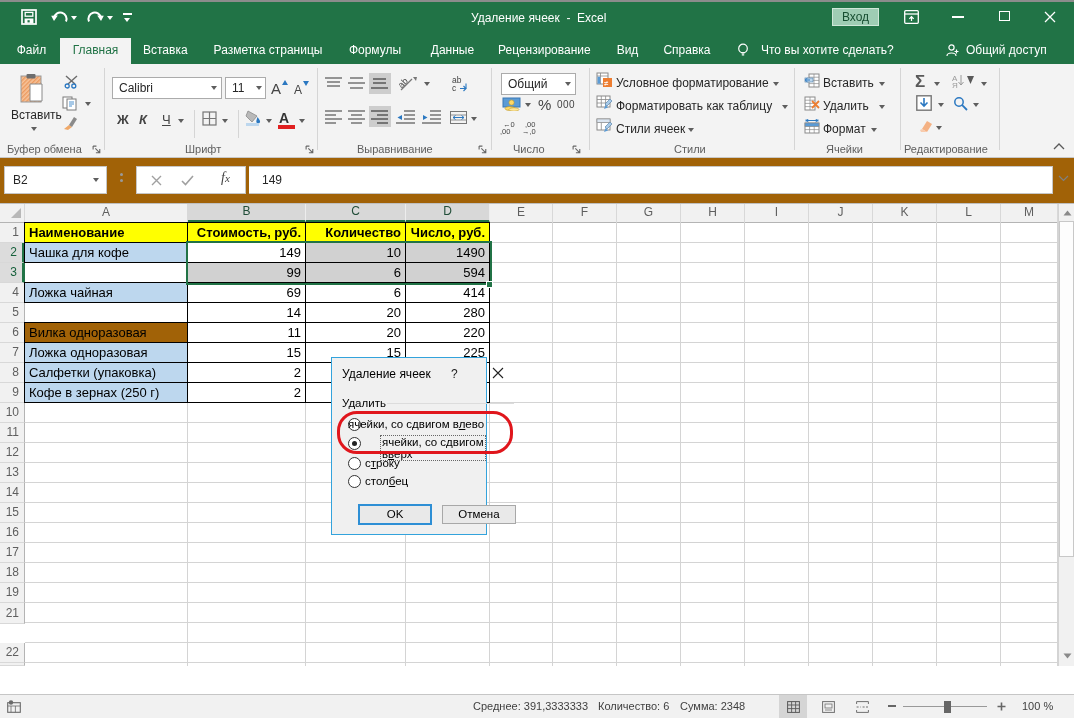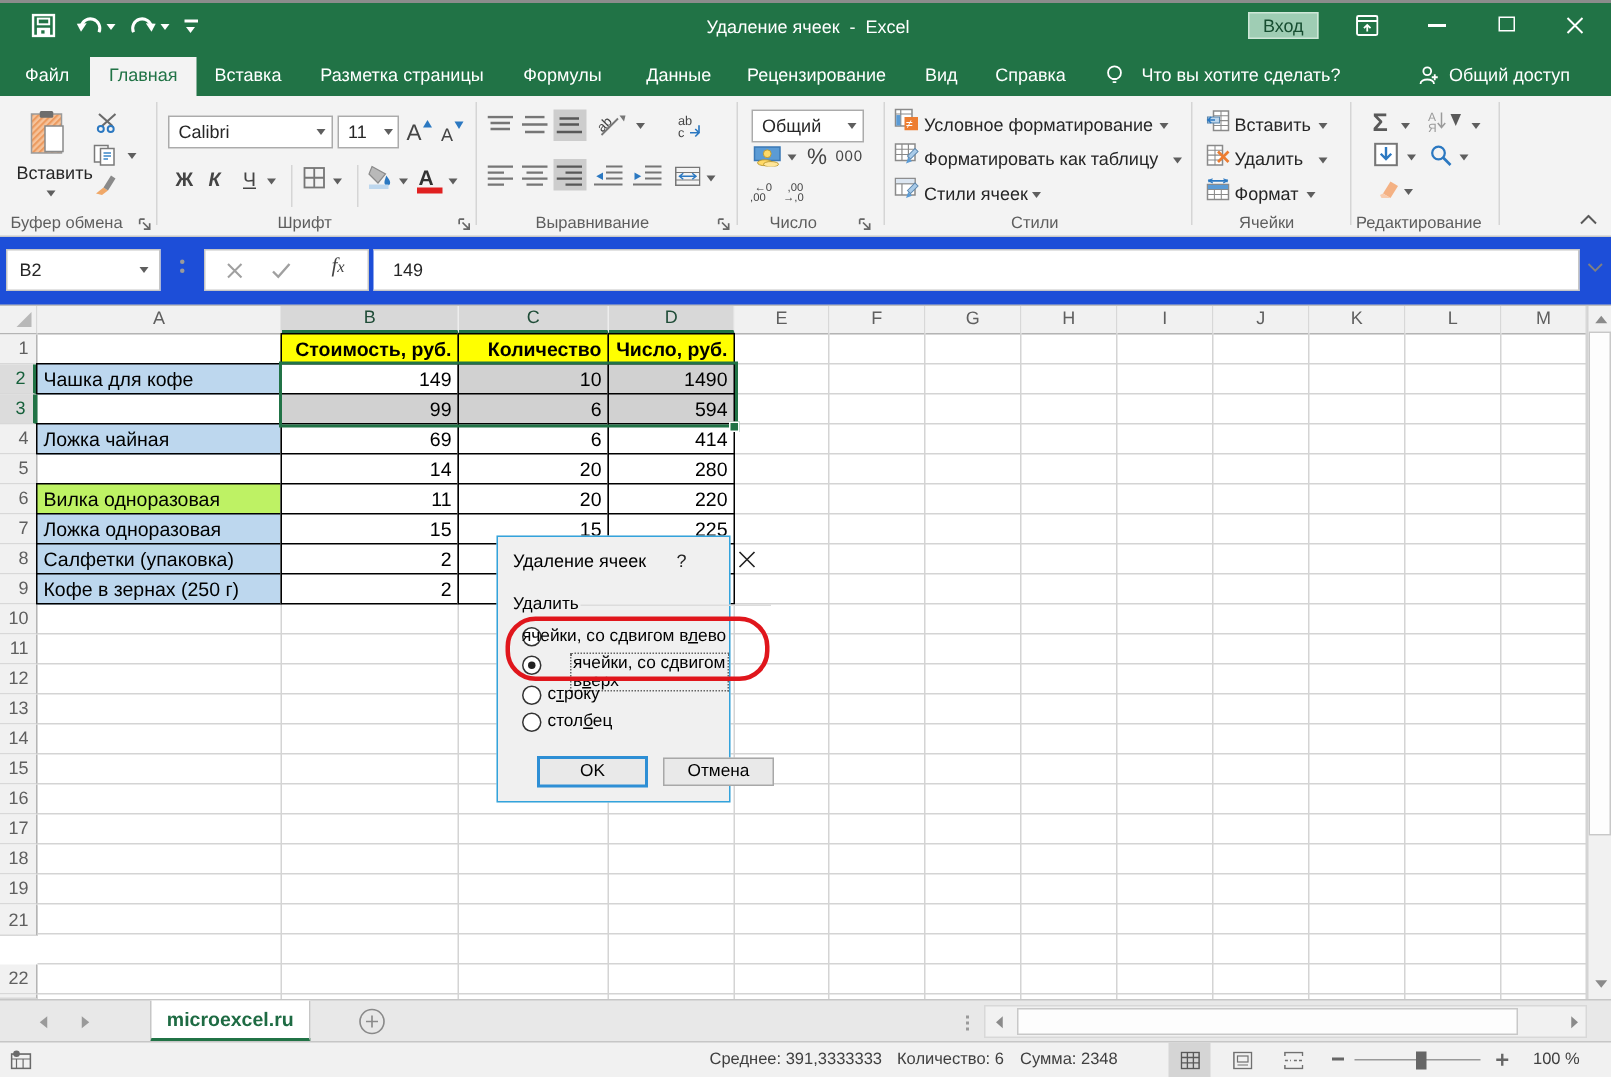--- a/index.html
+++ b/index.html
@@ -15,21 +15,21 @@
 #activetab{left:60px;top:2px;width:71px;height:26px;background:#f3f3f3;color:#217346;text-align:center;line-height:25px;font-size:12px}
 
 #ribbon{left:0;top:64px;width:1074px;height:94px;background:#f3f3f3;border-bottom:1px solid #c8c8c8}
 .glabel{position:absolute;font-size:11px;color:#5e5e5e;top:79px;white-space:nowrap}
 .gdiv{position:absolute;top:4px;height:82px;width:1px;background:#d5d5d5}
 .launcher{position:absolute;top:81px;width:10px;height:10px}
 .rtext{position:absolute;font-size:12px;color:#262626;white-space:nowrap}
 .combo{position:absolute;background:#fff;border:1px solid #ababab;font-size:12px;color:#262626}
 .dar{position:absolute;width:0;height:0;border-left:3px solid transparent;border-right:3px solid transparent;border-top:4px solid #5e5e5e}
 
-#fbar{left:0;top:158px;width:1074px;height:46px;background:#1d4ed8;border-bottom:1px solid #bfbfbf}
+#fbar{left:0;top:158px;width:1074px;height:46px;background:#a16207;border-bottom:1px solid #bfbfbf}
 #namebox{left:4px;top:8px;width:103px;height:28px;background:#fff;border:1px solid #c6c6c6;font-size:12px;color:#262626;line-height:26px;padding-left:8px}
 #fxbox{left:136px;top:8px;width:110px;height:28px;background:#fff;border:1px solid #c6c6c6}
 #ffield{left:249px;top:8px;width:804px;height:28px;background:#fff;border:1px solid #c6c6c6;border-left:none;font-size:12px;line-height:26px;padding-left:13px;color:#262626}
 
 #grid{left:0;top:204px;width:1058px;height:462px;background:#fff}
 .colhdr{position:absolute;top:0;height:18px;background:#f1f1f1;border-right:1px solid #d8d8d8;border-bottom:1px solid #b4b4b4;font-size:12px;color:#5f5f5f;text-align:center;line-height:17px}
 .colhdr.sel{background:#d8d8d8;border-bottom:3px solid #217346;border-right:1px solid #ededed;color:#204d38;line-height:14px}
 .rowhdr{position:absolute;left:0;width:25px;background:#f1f1f1;border-right:1px solid #b4b4b4;border-bottom:1px solid #d8d8d8;font-size:12px;color:#5f5f5f;text-align:right;padding-right:5px;line-height:19px}
 .rowhdr.sel{background:#dcdcdc;border-right:3px solid #217346;color:#17613c}
 .gl{position:absolute;background:#d4d4d4}
@@ -432,38 +432,39 @@
       <div class="gl" style="left:25px;top:278px;width:1033px;height:1px"></div>
       <div class="gl" style="left:25px;top:298px;width:1033px;height:1px"></div>
       <div class="gl" style="left:25px;top:318px;width:1033px;height:1px"></div>
       <div class="gl" style="left:25px;top:338px;width:1033px;height:1px"></div>
       <div class="gl" style="left:25px;top:358px;width:1033px;height:1px"></div>
       <div class="gl" style="left:25px;top:378px;width:1033px;height:1px"></div>
       <div class="gl" style="left:25px;top:398px;width:1033px;height:1px"></div>
       <div class="gl" style="left:25px;top:418px;width:1033px;height:1px"></div>
       <div class="gl" style="left:25px;top:438px;width:1033px;height:1px"></div>
       <div class="gl" style="left:25px;top:458px;width:1033px;height:1px"></div>
+      <div class="cell txt" style="font-weight:bold;background:#ffff00;border:1px solid #000;left:24px;top:18px;width:164px;height:21px;line-height:20px">Наименование</div>
       <div class="cell num" style="font-weight:bold;background:#ffff00;border:1px solid #000;left:187px;top:18px;width:119px;height:21px;line-height:20px">Стоимость, руб.</div>
       <div class="cell num" style="font-weight:bold;background:#ffff00;border:1px solid #000;left:305px;top:18px;width:101px;height:21px;line-height:20px">Количество</div>
       <div class="cell num" style="font-weight:bold;background:#ffff00;border:1px solid #000;left:405px;top:18px;width:85px;height:21px;line-height:20px">Число, руб.</div>
       <div class="cell txt" style="font-weight:normal;background:#bdd7ee;border:1px solid #000;left:24px;top:38px;width:164px;height:21px;line-height:20px">Чашка для кофе</div>
       <div class="cell num" style="font-weight:normal;background:#fff;border:1px solid #000;left:187px;top:38px;width:119px;height:21px;line-height:20px">149</div>
       <div class="cell num" style="font-weight:normal;background:#d1d1d1;border:1px solid #000;left:305px;top:38px;width:101px;height:21px;line-height:20px">10</div>
       <div class="cell num" style="font-weight:normal;background:#d1d1d1;border:1px solid #000;left:405px;top:38px;width:85px;height:21px;line-height:20px">1490</div>
       <div class="cell num" style="font-weight:normal;background:#d1d1d1;border:1px solid #000;left:187px;top:58px;width:119px;height:21px;line-height:20px">99</div>
       <div class="cell num" style="font-weight:normal;background:#d1d1d1;border:1px solid #000;left:305px;top:58px;width:101px;height:21px;line-height:20px">6</div>
       <div class="cell num" style="font-weight:normal;background:#d1d1d1;border:1px solid #000;left:405px;top:58px;width:85px;height:21px;line-height:20px">594</div>
       <div class="cell txt" style="font-weight:normal;background:#bdd7ee;border:1px solid #000;left:24px;top:78px;width:164px;height:21px;line-height:20px">Ложка чайная</div>
       <div class="cell num" style="font-weight:normal;background:#fff;border:1px solid #000;left:187px;top:78px;width:119px;height:21px;line-height:20px">69</div>
       <div class="cell num" style="font-weight:normal;background:#fff;border:1px solid #000;left:305px;top:78px;width:101px;height:21px;line-height:20px">6</div>
       <div class="cell num" style="font-weight:normal;background:#fff;border:1px solid #000;left:405px;top:78px;width:85px;height:21px;line-height:20px">414</div>
       <div class="cell num" style="font-weight:normal;background:#fff;border:1px solid #000;left:187px;top:98px;width:119px;height:21px;line-height:20px">14</div>
       <div class="cell num" style="font-weight:normal;background:#fff;border:1px solid #000;left:305px;top:98px;width:101px;height:21px;line-height:20px">20</div>
       <div class="cell num" style="font-weight:normal;background:#fff;border:1px solid #000;left:405px;top:98px;width:85px;height:21px;line-height:20px">280</div>
-      <div class="cell txt" style="font-weight:normal;background:#bef264;border:1px solid #000;left:24px;top:118px;width:164px;height:21px;line-height:20px">Вилка одноразовая</div>
+      <div class="cell txt" style="font-weight:normal;background:#a16207;border:1px solid #000;left:24px;top:118px;width:164px;height:21px;line-height:20px">Вилка одноразовая</div>
       <div class="cell num" style="font-weight:normal;background:#fff;border:1px solid #000;left:187px;top:118px;width:119px;height:21px;line-height:20px">11</div>
       <div class="cell num" style="font-weight:normal;background:#fff;border:1px solid #000;left:305px;top:118px;width:101px;height:21px;line-height:20px">20</div>
       <div class="cell num" style="font-weight:normal;background:#fff;border:1px solid #000;left:405px;top:118px;width:85px;height:21px;line-height:20px">220</div>
       <div class="cell txt" style="font-weight:normal;background:#bdd7ee;border:1px solid #000;left:24px;top:138px;width:164px;height:21px;line-height:20px">Ложка одноразовая</div>
       <div class="cell num" style="font-weight:normal;background:#fff;border:1px solid #000;left:187px;top:138px;width:119px;height:21px;line-height:20px">15</div>
       <div class="cell num" style="font-weight:normal;background:#fff;border:1px solid #000;left:305px;top:138px;width:101px;height:21px;line-height:20px">15</div>
       <div class="cell num" style="font-weight:normal;background:#fff;border:1px solid #000;left:405px;top:138px;width:85px;height:21px;line-height:20px">225</div>
       <div class="cell txt" style="font-weight:normal;background:#bdd7ee;border:1px solid #000;left:24px;top:158px;width:164px;height:21px;line-height:20px">Салфетки (упаковка)</div>
       <div class="cell num" style="font-weight:normal;background:#fff;border:1px solid #000;left:187px;top:158px;width:119px;height:21px;line-height:20px">2</div>
       <div class="cell num" style="font-weight:normal;background:#fff;border:1px solid #000;left:305px;top:158px;width:101px;height:21px;line-height:20px"></div>
@@ -479,44 +480,20 @@
 <div class="a" id="vscroll">
  <svg class="a" style="left:4px;top:6px" width="9" height="6" viewBox="0 0 9 6">
         <path d="M0.5 5.5 L4.5 0.5 L8.5 5.5z" fill="#8a8a8a"></path>
       </svg>
  <div class="a" style="left:0px;top:17px;width:15px;height:336px;background:#fdfdfd;border:1px solid #c8c8c8"></div>
  <svg class="a" style="left:4px;top:449px" width="9" height="6" viewBox="0 0 9 6">
         <path d="M0.5 0.5 L4.5 5.5 L8.5 0.5z" fill="#8a8a8a"></path>
       </svg>
 </div>
 
-<div class="a" id="sheetbar">
- <svg class="a" style="left:25px;top:10px" width="8" height="9" viewBox="0 0 8 9">
-        <path d="M6.5 0.5 L1.5 4.5 L6.5 8.5z" fill="#9a9a9a"></path>
-      </svg>
- <svg class="a" style="left:53px;top:10px" width="8" height="9" viewBox="0 0 8 9">
-        <path d="M1.5 0.5 L6.5 4.5 L1.5 8.5z" fill="#9a9a9a"></path>
-      </svg>
- <div class="a" id="sheettab">microexcel.ru</div>
- <svg class="a" style="left:239px;top:5px" width="18" height="18" viewBox="0 0 18 18">
-        <circle cx="9" cy="9" r="8" fill="none" stroke="#8a8a8a" stroke-width="1.1"></circle>
-        <path d="M9 5 v8 M5 9 h8" stroke="#8a8a8a" stroke-width="1.1"></path>
-      </svg>
- <div class="a" style="left:644px;top:10px;width:2px;height:2px;background:#9a9a9a"></div>
- <div class="a" style="left:644px;top:14px;width:2px;height:2px;background:#9a9a9a"></div>
- <div class="a" style="left:644px;top:18px;width:2px;height:2px;background:#9a9a9a"></div>
- <div class="a" style="left:656px;top:3px;width:402px;height:22px;background:#f1f1f1;border:1px solid #d8d8d8"></div>
- <svg class="a" style="left:663px;top:10px" width="7" height="9" viewBox="0 0 7 9">
-        <path d="M5.5 0.5 L1 4.5 L5.5 8.5z" fill="#8a8a8a"></path>
-      </svg>
- <div class="a" style="left:678px;top:5px;width:334px;height:18px;background:#fdfdfd;border:1px solid #c8c8c8"></div>
- <svg class="a" style="left:1046px;top:10px" width="7" height="9" viewBox="0 0 7 9">
-        <path d="M1.5 0.5 L6 4.5 L1.5 8.5z" fill="#8a8a8a"></path>
-      </svg>
-</div>
 
 <div class="a" id="statusbar">
  <svg class="a" style="left:7px;top:5px" width="14" height="13" viewBox="0 0 14 13">
         <rect x="0.7" y="2.7" width="12.6" height="9.6" fill="none" stroke="#6a6a6a" stroke-width="1.1"></rect>
         <path d="M0.7 6 h12.6 M4 6 v6.3 M8.4 6 v6.3" stroke="#6a6a6a" stroke-width=".8"></path>
         <circle cx="4" cy="2.5" r="2.2" fill="#6a6a6a"></circle>
       </svg>
  <div class="sbtxt" style="left:473px">Среднее: 391,3333333</div>
  <div class="sbtxt" style="left:598px">Количество: 6</div>
  <div class="sbtxt" style="left:680px">Сумма: 2348</div>

